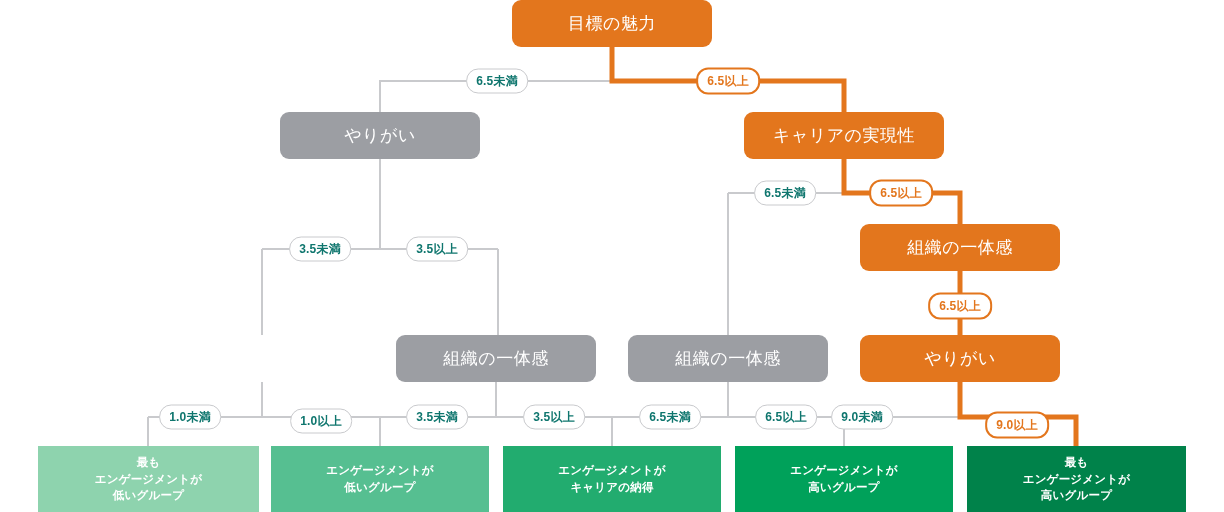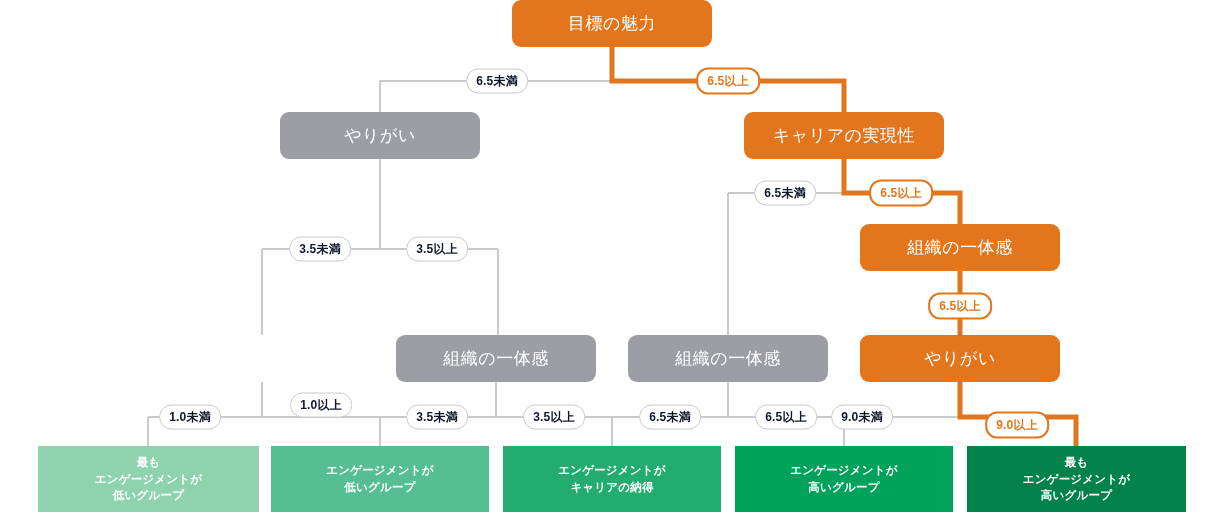--- a/index.html
+++ b/index.html
@@ -59,21 +59,21 @@
     letter-spacing:.2px;
   }
 
   
   .elabel{
     position:absolute;
     transform:translate(-50%,-50%);
     background:#ffffff;
     border:1.4px solid #c9cacd;
     border-radius:12px;
-    color:#0f172a;
+    color:#0f766e;
     font-size:12px;
     font-weight:700;
     line-height:1;
     padding:5px 9px 6px 9px;
     white-space:nowrap;
     z-index:5;
     letter-spacing:.2px;
   }
   .elabel.hot{
     border-color:#e3761d;
@@ -194,21 +194,21 @@
 
   <div class="elabel" style="left:320px; top:249px;">3.5未満</div>
   <div class="elabel" style="left:437px; top:249px;">3.5以上</div>
 
   <div class="elabel" style="left:785px; top:193px;">6.5未満</div>
   <div class="elabel hot" style="left:901px; top:193px;">6.5以上</div>
 
   <div class="elabel hot" style="left:960px; top:306px;">6.5以上</div>
 
   <div class="elabel" style="left:190px; top:417px;">1.0未満</div>
-  <div class="elabel" style="left:321px; top:405px;">1.0以上</div>
+  <div class="elabel" style="left:321px; top:421px;">1.0以上</div>
 
   <div class="elabel" style="left:437px; top:417px;">3.5未満</div>
   <div class="elabel" style="left:554px; top:417px;">3.5以上</div>
 
   <div class="elabel" style="left:670px; top:417px;">6.5未満</div>
   <div class="elabel" style="left:786px; top:417px;">6.5以上</div>
 
   <div class="elabel" style="left:862px; top:417px;">9.0未満</div>
   <div class="elabel hot" style="left:1017px; top:417px;margin-top:8px;">9.0以上</div>
 

